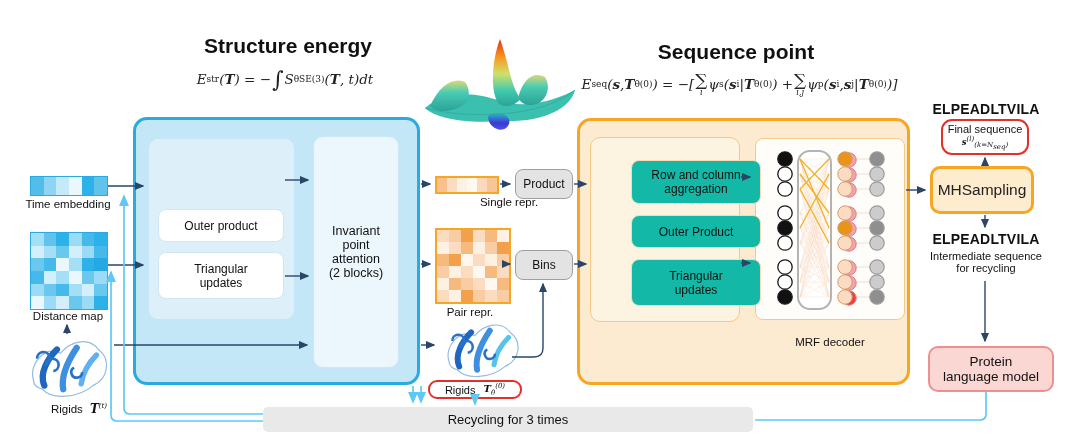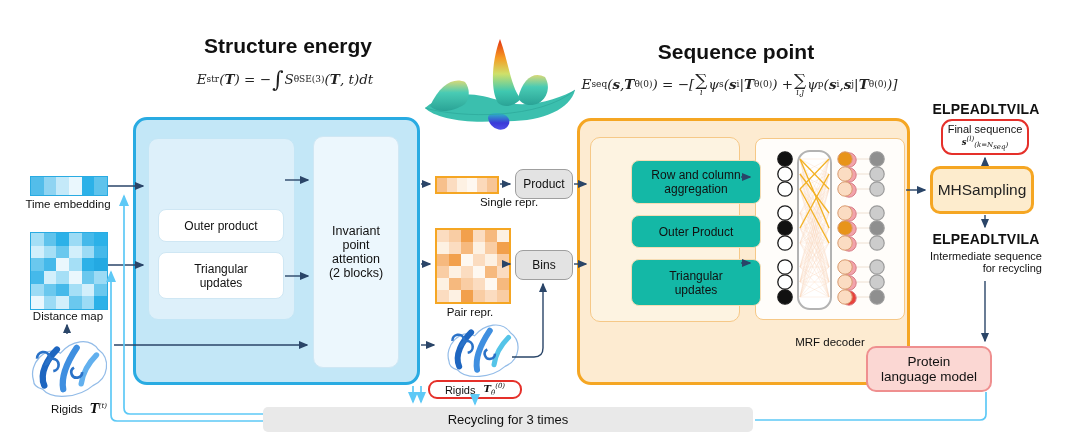--- a/index.html
+++ b/index.html
@@ -381,23 +381,23 @@
   </div>
   <div class="abs ctr lbl layer2" style="left:765px;top:336px;width:130px;">MRF decoder</div>
 
   <div class="abs ctr seqword" style="left:925px;top:101px;width:122px;">ELPEADLTVILA</div>
   <div class="abs layer2 redline" style="left:941px;top:119px;width:88px;height:36px;border-radius:11px;display:flex;flex-direction:column;align-items:center;justify-content:center;">
     <span class="lbl-sm">Final sequence</span>
     <span class="mathsmall" style="font-size:8.5px;"><b>s</b><sup>(l)</sup><sub>(k=N<sub>seq</sub>)</sub></span>
   </div>
   <div class="abs layer2 ctr mhs" style="left:930px;top:166px;width:104px;height:48px;">MHSampling</div>
   <div class="abs ctr seqword" style="left:922px;top:231px;width:128px;">ELPEADLTVILA</div>
-  <div class="abs ctr lbl-sm pre" style="left:915px;top:250px;width:142px;text-align:right;">Intermediate sequence
+  <div class="abs ctr lbl-sm pre" style="left:915px;top:250px;width:142px;">Intermediate sequence
 for recycling</div>
-  <div class="abs layer2 ctr plm pre" style="left:866px;top:346px;width:126px;height:46px;">Protein
+  <div class="abs layer2 ctr plm pre" style="left:928px;top:346px;width:126px;height:46px;">Protein
 language model</div>
 
   <div class="abs layer2 ctr bar" style="left:263px;top:407px;width:490px;height:25px;">Recycling for 3 times</div>
 
   <svg id="wires" class="abs" style="left:0;top:0;" width="1080" height="437" viewBox="0 0 1080 437">
     <defs>
       <marker id="an" markerWidth="7" markerHeight="7" refX="6" refY="3" orient="auto">
         <path d="M0,0 L7,3 L0,6 Z" fill="#2a4568"></path>
       </marker>
       <marker id="ab" markerWidth="7" markerHeight="7" refX="6" refY="3" orient="auto">

